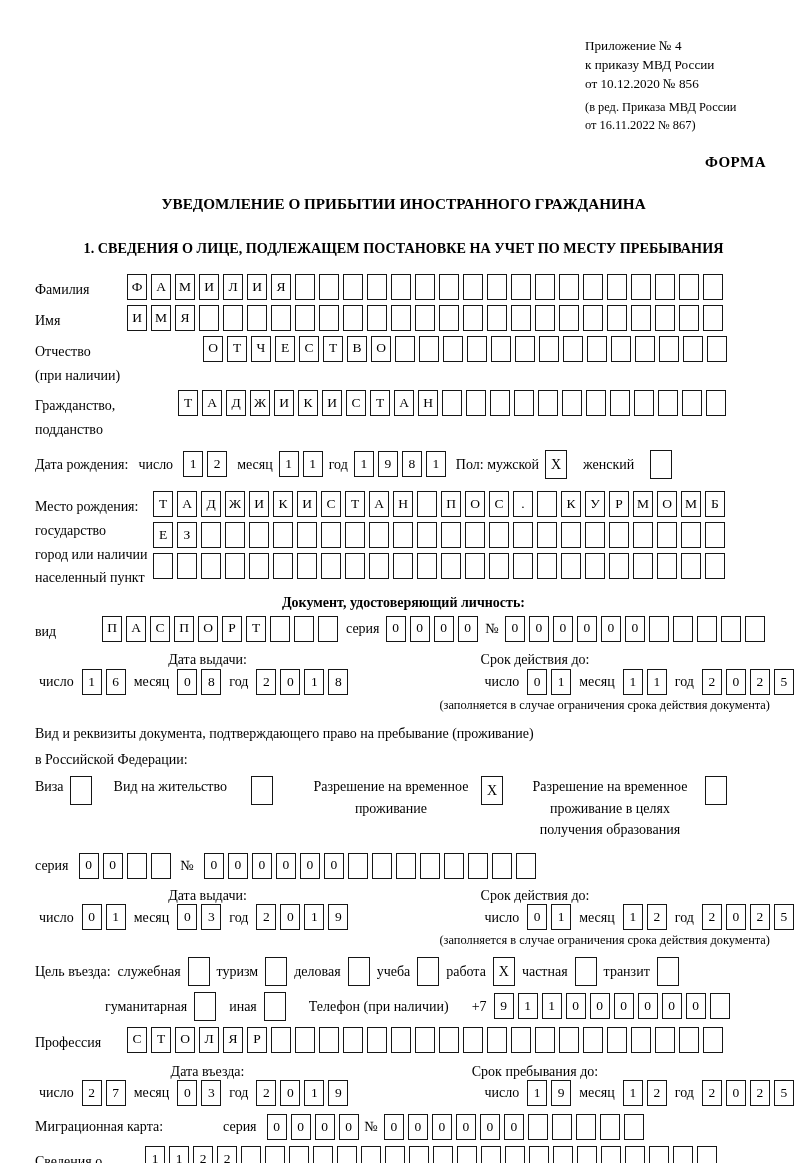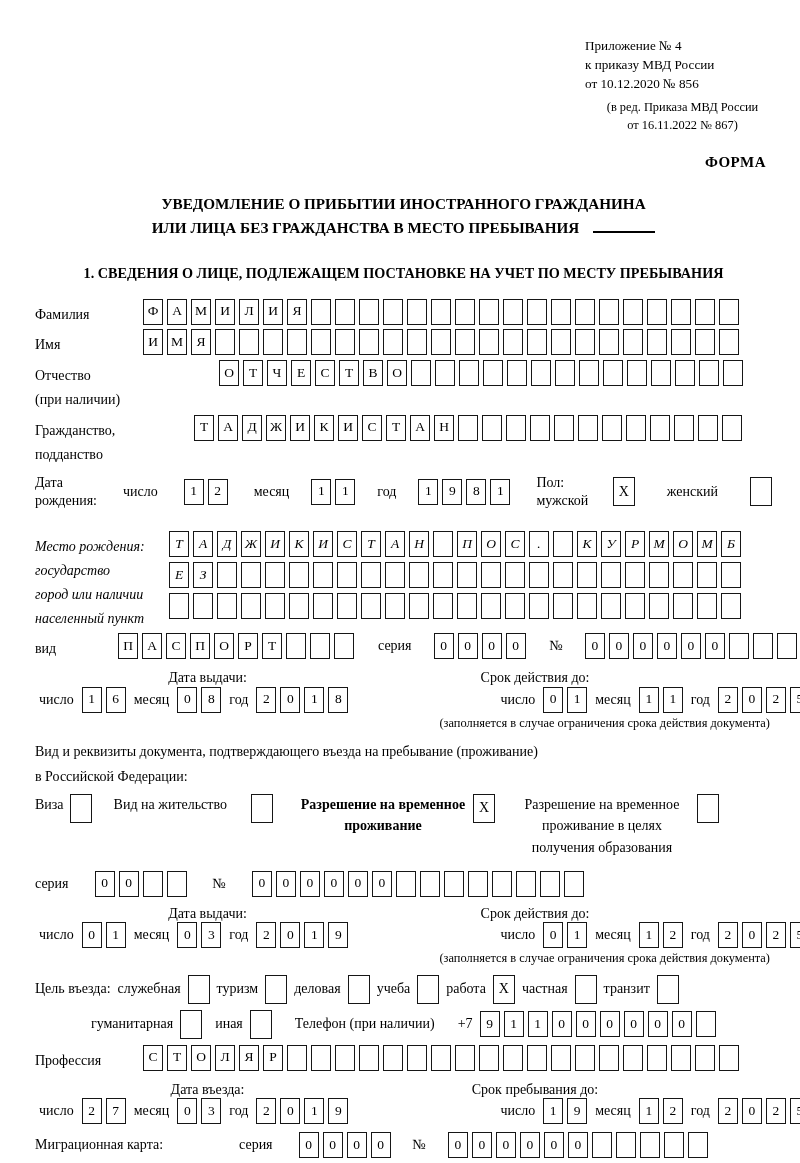--- a/index.html
+++ b/index.html
@@ -5,82 +5,79 @@
   html,body{margin:0;padding:0;background:#fff;}
   .page{
     position:relative;width:800px;height:1163px;box-sizing:border-box;
     background:#fff;color:#000;overflow:hidden;
     font-family:"Liberation Serif","DejaVu Serif",serif;
     font-size:14px;line-height:1.25;
     padding:36px 28px 20px 35px;
   }
   
   .appendix{margin-left:550px;width:195px;font-size:13.2px;line-height:1.45;}
-  .amend{font-size:12.4px;margin-top:6px;line-height:1.45;text-align:center;}
+  .amend{font-size:12.4px;margin-top:6px;line-height:1.45;}
   .forma{margin-top:18px;text-align:right;padding-right:6px;font-weight:bold;font-size:15px;letter-spacing:.5px;}
   .title{margin-top:20px;text-align:center;font-weight:bold;font-size:15.2px;line-height:1.6;}
   .blank-line{display:inline-block;width:62px;border-bottom:2px solid #000;height:14px;margin-left:14px;}
   .sec1{margin-top:24px;margin-bottom:16px;text-align:center;font-weight:bold;font-size:14.2px;}
   
   .cellrow{display:inline-flex;gap:4px;flex-wrap:nowrap;}
   .cl{width:18px;height:24px;border:1.5px solid #161616;box-sizing:content-box;
       display:inline-flex;align-items:center;justify-content:center;
       font-size:13.5px;background:#fff;flex:none;}
   .cb{width:20px;height:27px;border:1.6px solid #161616;box-sizing:content-box;
       display:inline-flex;align-items:center;justify-content:center;font-size:14px;flex:none;background:#fff;}
   .stack{display:flex;flex-direction:column;gap:5px;}
   
-  .frow{display:flex;align-items:flex-start;margin-bottom:3px;gap:16px;}
+  .frow{display:flex;align-items:flex-start;margin-bottom:3px;}
   .frow.vc{align-items:center;}
   .flabel{flex:none;padding-top:4px;line-height:1.7;}
   .w92{width:92px;}.w67{width:67px;}.w118{width:118px;}.w143{width:143px;}.w168{width:168px;}.w110{width:110px;}
   .slabel{flex:none;padding:4px 6px 0 8px;}
   .dgroup{display:inline-flex;align-items:center;gap:4px;}
   .dgroup .t{margin:0 4px;}
   .dg-right{margin-left:132px;}
   .dlrow{display:flex;font-size:14px;margin-top:8px;}
   .dl-left{width:345px;text-align:center;}
   .dl-right{width:310px;text-align:center;}
   .note-r{text-align:right;font-size:12.4px;margin:2px 2px 8px 0;}
   .dochead{text-align:center;font-weight:bold;font-size:14px;margin:4px 0 4px 0;}
   .intro{margin-top:6px;line-height:1.8;}
   .optrow{display:flex;align-items:flex-start;margin:4px 0 12px 0;}
   .optrow .optlabel{line-height:1.55;}
   .optrow .ctr{text-align:center;}
   .ow1{margin-left:6px;margin-right:22px;}
   .ow2{margin-left:24px;margin-right:18px;}
-  .ow3{width:168px;margin-left:8px;font-weight:bold;}
+  .ow3{width:168px;margin-left:16px;}
   .ow4{width:178px;margin-left:18px;}
   .gap6{margin-left:6px;}.gap10{margin-left:10px;}.gap16{margin-left:16px;}
   .purp{display:flex;align-items:center;gap:7px;margin-bottom:6px;flex-wrap:nowrap;}
   .purp .pl{flex:none;}
-  .indent{margin-left:56px;}
+  .indent{margin-left:70px;}
 </style>
 </head>
 <body>
 
 <div class="page">
 
   <div class="appendix">
     <div>Приложение № 4</div>
     <div>к приказу МВД России</div>
     <div>от 10.12.2020 № 856</div>
     <div class="amend">
       <div>(в ред. Приказа МВД России</div>
       <div>от 16.11.2022 № 867)</div>
     </div>
   </div>
 
   <div class="forma">ФОРМА</div>
 
   <div class="title">
     <div>УВЕДОМЛЕНИЕ О ПРИБЫТИИ ИНОСТРАННОГО ГРАЖДАНИНА</div>
-    <div>
-      <span>ИЛИ ЛИЦА БЕЗ ГРАЖДАНСТВА В МЕСТО ПРЕБЫВАНИЯ</span><span class="blank-line"></span>
-    </div>
   </div>
 
   <div class="sec1">1. СВЕДЕНИЯ О ЛИЦЕ, ПОДЛЕЖАЩЕМ ПОСТАНОВКЕ НА УЧЕТ ПО МЕСТУ ПРЕБЫВАНИЯ</div>
 
   <div class="frow">
     <span class="flabel w92">Фамилия</span>
     <span class="cellrow">
         <span class="cl">Ф</span>
         <span class="cl">А</span>
         <span class="cl">М</span>
@@ -221,21 +218,21 @@
         <span class="cl">9</span>
         <span class="cl">8</span>
         <span class="cl">1</span>
       </span>
     <span class="gap10">Пол: мужской</span>
     <span class="cb gap6">X</span>
     <span class="gap16">женский</span>
     <span class="cb gap16"></span>
   </div>
 
-  <div class="frow" style="margin-top:22px;font-style:italic;">
+  <div class="frow" style="margin-top:12px;">
     <span class="flabel w118">
       <span>Место рождения:</span><br>
       <span>государство</span><br>
       <span>город или наличии</span><br>
       <span>населенный пункт</span>
     </span>
     <span class="stack">
       <span class="cellrow">
           <span class="cl">Т</span>
           <span class="cl">А</span>
@@ -310,20 +307,21 @@
           <span class="cl"></span>
           <span class="cl"></span>
           <span class="cl"></span>
           <span class="cl"></span>
           <span class="cl"></span>
           <span class="cl"></span>
         </span>
     </span>
   </div>
 
+  <div class="dochead">Документ, удостоверяющий личность:</div>
 
   <div class="frow">
     <span class="flabel w67">вид</span>
     <span class="cellrow">
         <span class="cl">П</span>
         <span class="cl">А</span>
         <span class="cl">С</span>
         <span class="cl">П</span>
         <span class="cl">О</span>
         <span class="cl">Р</span>
@@ -395,21 +393,21 @@
           <span class="cl">2</span>
           <span class="cl">0</span>
           <span class="cl">2</span>
           <span class="cl">5</span>
         </span>
     </span>
   </div>
   <div class="note-r">(заполняется в случае ограничения срока действия документа)</div>
 
   <div class="intro">
-    <div>Вид и реквизиты документа, подтверждающего въезда на пребывание (проживание)</div>
+    <div>Вид и реквизиты документа, подтверждающего право на пребывание (проживание)</div>
     <div>в Российской Федерации:</div>
   </div>
 
   <div class="optrow">
     <span class="optlabel">Виза</span>
     <span class="cb ow1"></span>
     <span class="optlabel">Вид на жительство</span>
     <span class="cb ow2"></span>
     <span class="optlabel ctr ow3">Разрешение на временное проживание</span>
     <span class="cb gap6">X</span>

